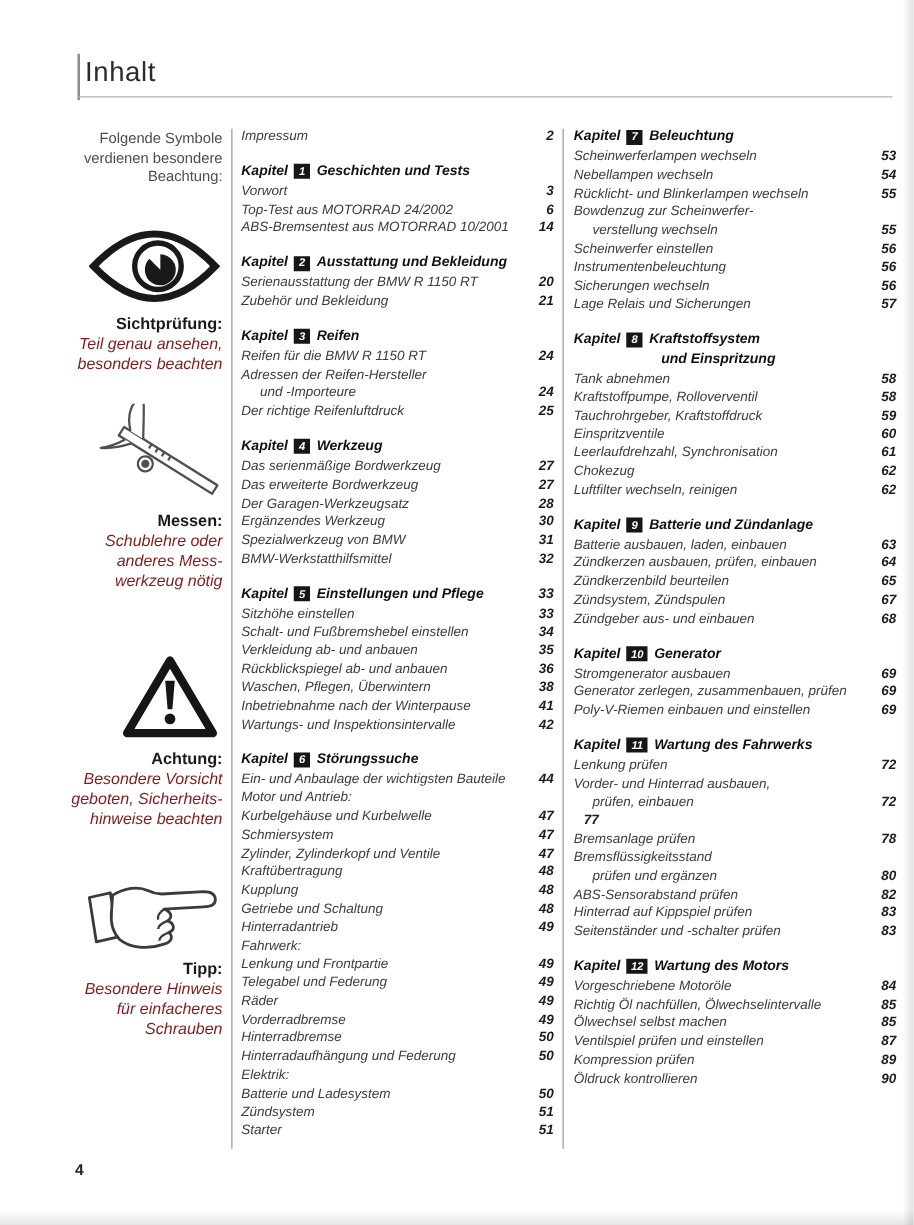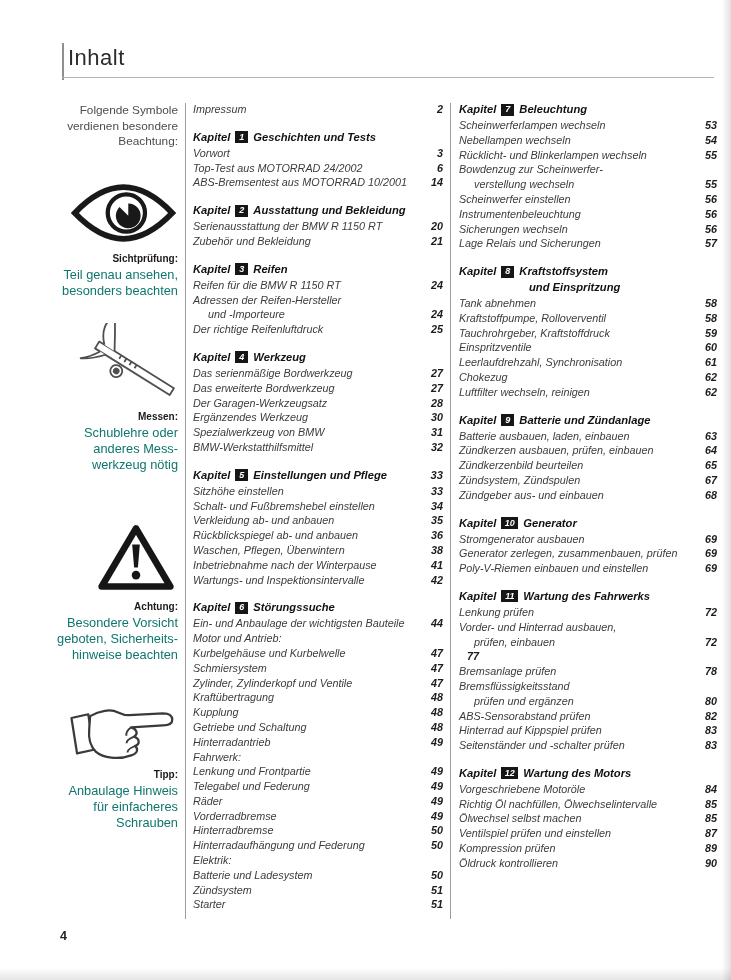--- a/index.html
+++ b/index.html
@@ -29,22 +29,22 @@
 
   
   .vdiv { position:absolute; top:103px; height:816px; width:1px; background:#9b9b9b; }
   .vdiv-1 { left:185px; }
   .vdiv-2 { left:450px; }
 
   
   .legend { position:absolute; left:26px; top:103px; width:152px; text-align:right; }
   .legend .intro { font-size:11.8px; line-height:15.6px; color:#4d4d4d; }
   .legend-item .licon { display:flex; justify-content:flex-end; margin-right:2px; }
-  .legend-item .llabel { font-size:10px; font-weight:bold; color:#1a1a1a; line-height:16px; margin-top:6px; }
-  .legend-item .ldesc { font-size:12.8px; color:#0f766e; line-height:16px; }
+  .legend-item .llabel { font-size:13px; font-weight:bold; color:#1a1a1a; line-height:16px; margin-top:6px; }
+  .legend-item .ldesc { font-size:12.8px; font-style:italic; color:#7f1d1d; line-height:16px; }
   .li-0 { margin-top:31px; }
   .li-1 { margin-top:24px; }
   .li-2 { margin-top:48px; }
   .li-3 { margin-top:40px; }
 
   
   .toc-col { position:absolute; top:102px; font-size:10.8px;font-style:italic; }
   .toc-col-0 { left:193px; width:250px; }
   .toc-col-1 { left:459px; width:258px; }
   .sec { margin-top:13px; }
@@ -151,21 +151,21 @@
         </g>
         <g fill="none" stroke="#3a3a3a" stroke-width="2">
           <path d="M72,26 C68,29 66,32 67,35"></path>
           <path d="M75,36 C70,38 67,40 67,43"></path>
           <path d="M76,46 C71,48 68,50 68,53"></path>
         </g>
       </svg>
     </div>
     <div class="llabel">Tipp:</div>
     <div class="ldesc">
-      <span>Anbaulage Hinweis</span><br>
+      <span>Besondere Hinweis</span><br>
       <span>für einfacheres</span><br>
       <span>Schrauben</span>
     </div>
   </div>
 </aside>
 
 <main>
   <div id="toc-col-0" class="toc-col toc-col-0">
       <section class="sec">
         <div class="row">

